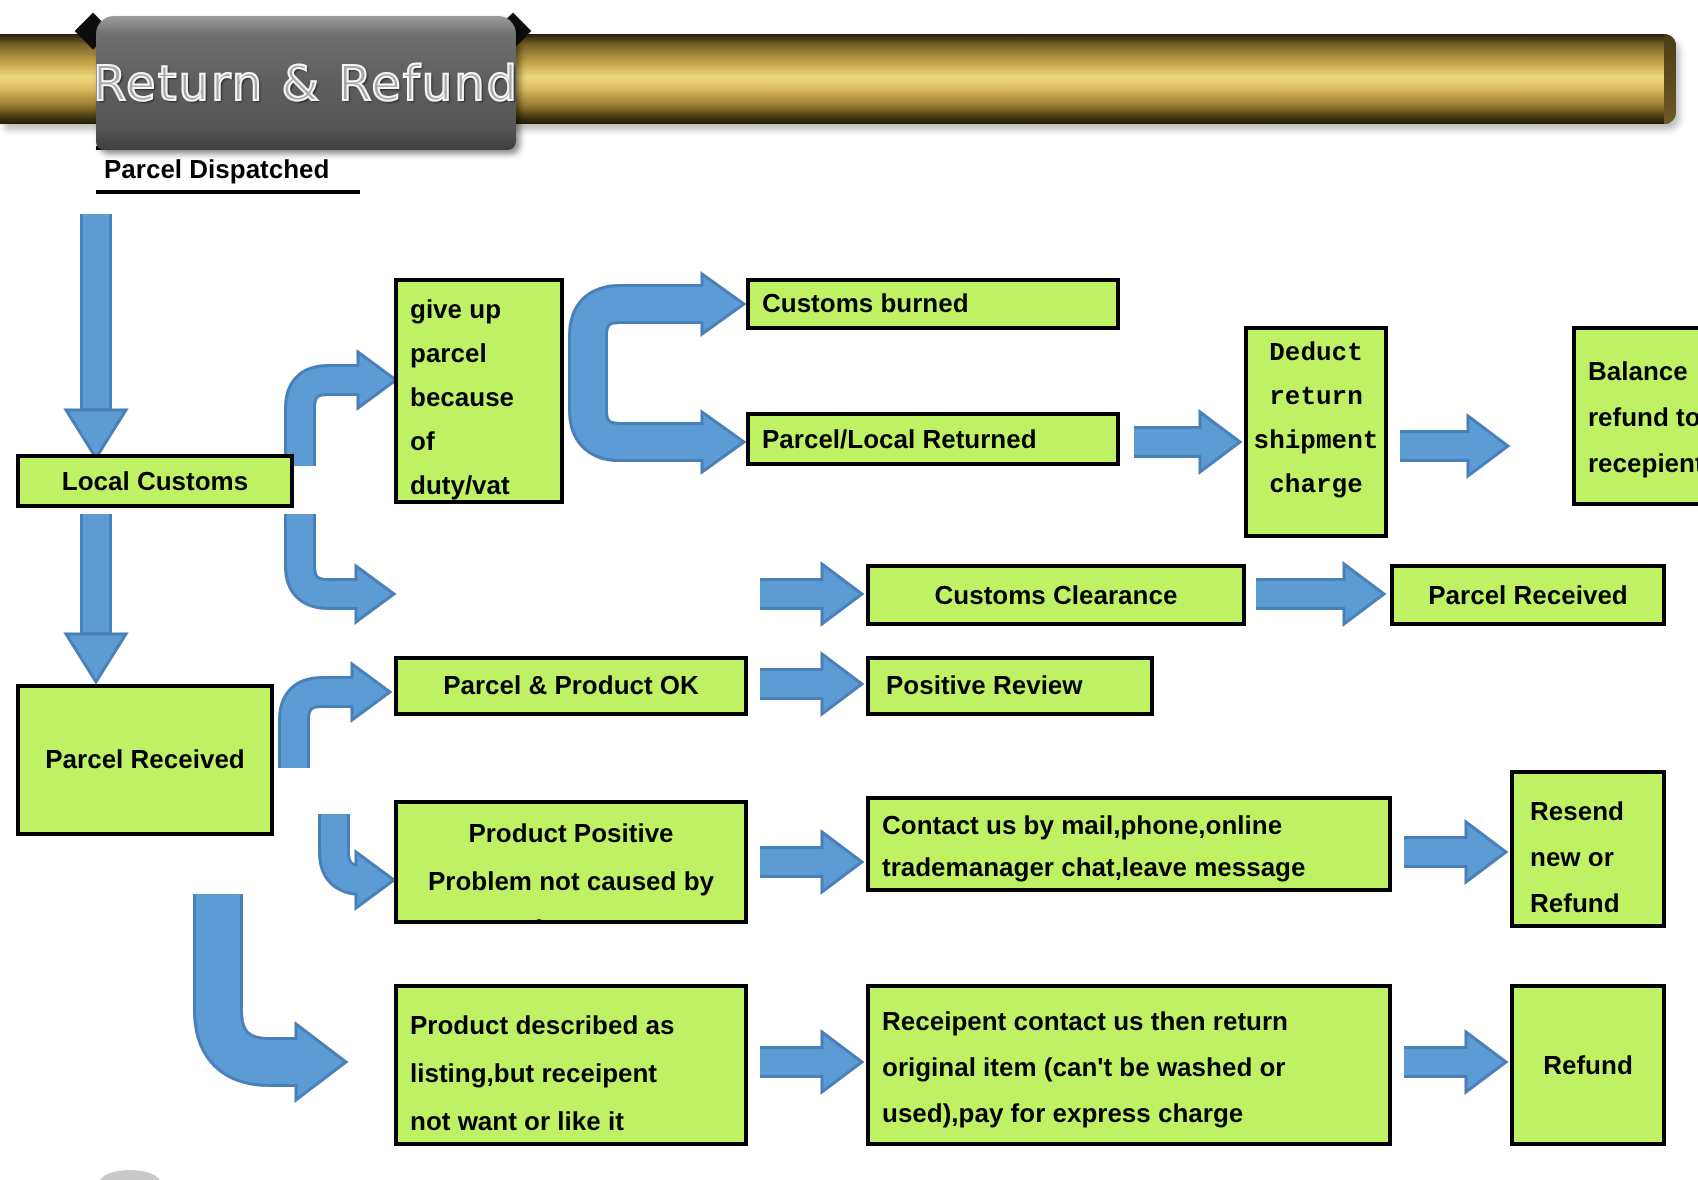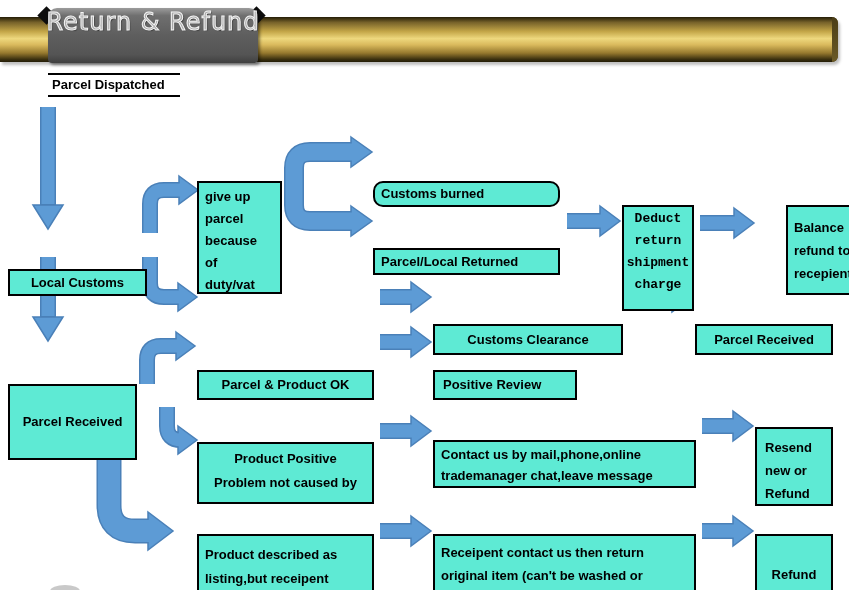--- a/index.html
+++ b/index.html
@@ -16,41 +16,41 @@
     z-index:1;
   }
   .gold-bar::after{
     content:"";position:absolute;right:0;top:0;width:6px;height:100%;
     background:linear-gradient(180deg,#4a3d16,#6b5a26);border-radius:0 6px 6px 0;
   }
   .notch{position:absolute;width:13px;height:13px;background:#0d0d0d;transform:rotate(45deg);z-index:2;}
   .notch-left{left:40px;top:9px;}
   .notch-right{left:250px;top:9px;}
   .tab{
-    position:absolute;left:48px;top:8px;width:210px;height:55px;
+    position:absolute;left:48px;top:8px;width:210px;height:67px;
     border-radius:9px 9px 4px 4px;
     background:linear-gradient(180deg,#9c9c9c 0%,#6f6f6f 14%,#5e5e5e 50%,#545454 85%,#3f3f3f 100%);
     box-shadow:2px 2px 3px rgba(0,0,0,0.45);
-    display:flex;justify-content:center;z-index:3;
+    display:flex;align-items:center;justify-content:center;z-index:3;
   }
   .tab-title{
     font-family:"DejaVu Sans",sans-serif;font-size:24px;letter-spacing:1px;
     color:#a8a8a8;-webkit-text-stroke:1px #f5f5f5;
     text-shadow:1px 1px 1px rgba(0,0,0,0.55);white-space:nowrap;
   }
   
   .start-label{
     position:absolute;left:4px;top:73px;width:132px;
     border-top:2px solid #000;border-bottom:2px solid #000;
     padding:2px 4px 3px 4px;font-weight:bold;font-size:13px;box-sizing:border-box;margin-left:44px;
   }
   
   .box{
-    position:absolute;box-sizing:border-box;border:2px solid #000;background:#5eead4;
-    font-weight:bold;font-size:13px;line-height:22px;white-space:pre-line;overflow:hidden;margin-top:42px;
+    position:absolute;box-sizing:border-box;border:2px solid #000;background:#bef264;
+    font-weight:bold;font-size:13px;line-height:22px;white-space:pre-line;overflow:hidden;
   }
   .flexc{display:flex;align-items:center;justify-content:center;text-align:center;}
   .flexl{display:flex;align-items:center;justify-content:flex-start;padding-left:6px;}
   
   .arrows{position:absolute;left:0;top:0;z-index:0;}
   .sd{fill:none;stroke:#4a80b8;stroke-width:16;}
   .sl{fill:none;stroke:#5d9bd5;stroke-width:13;}
   .sd2{fill:none;stroke:#4a80b8;stroke-width:20;}
   .sl2{fill:none;stroke:#5d9bd5;stroke-width:17;}
   .sd3{fill:none;stroke:#4a80b8;stroke-width:25;}
@@ -180,21 +180,21 @@
   <div class="start-label">Parcel Dispatched</div>
 
   <div class="box flexc" style="left:8px;top:227px;width:139px;height:27px;">Local Customs</div>
 
   <div class="box" style="left:197px;top:139px;width:85px;height:113px;padding:3px 6px;line-height:22px;">give up
 parcel
 because
 of
 duty/vat</div>
 
-  <div class="box flexl" style="left:373px;top:139px;width:187px;height:26px;border-radius:10px;">Customs burned</div>
+  <div class="box flexl" style="left:373px;top:139px;width:187px;height:26px;">Customs burned</div>
 
   <div class="box flexl" style="left:373px;top:206px;width:187px;height:27px;">Parcel/Local Returned</div>
 
   <div class="box" style="left:622px;top:163px;width:72px;height:106px;text-align:center;line-height:22px;padding-top:1px;font-family:Liberation Mono, monospace;">Deduct
 return
 shipment
 charge</div>
 
   <div class="box" style="left:786px;top:163px;width:77px;height:90px;padding:9px 6px;line-height:23px;">Balance
 refund to

